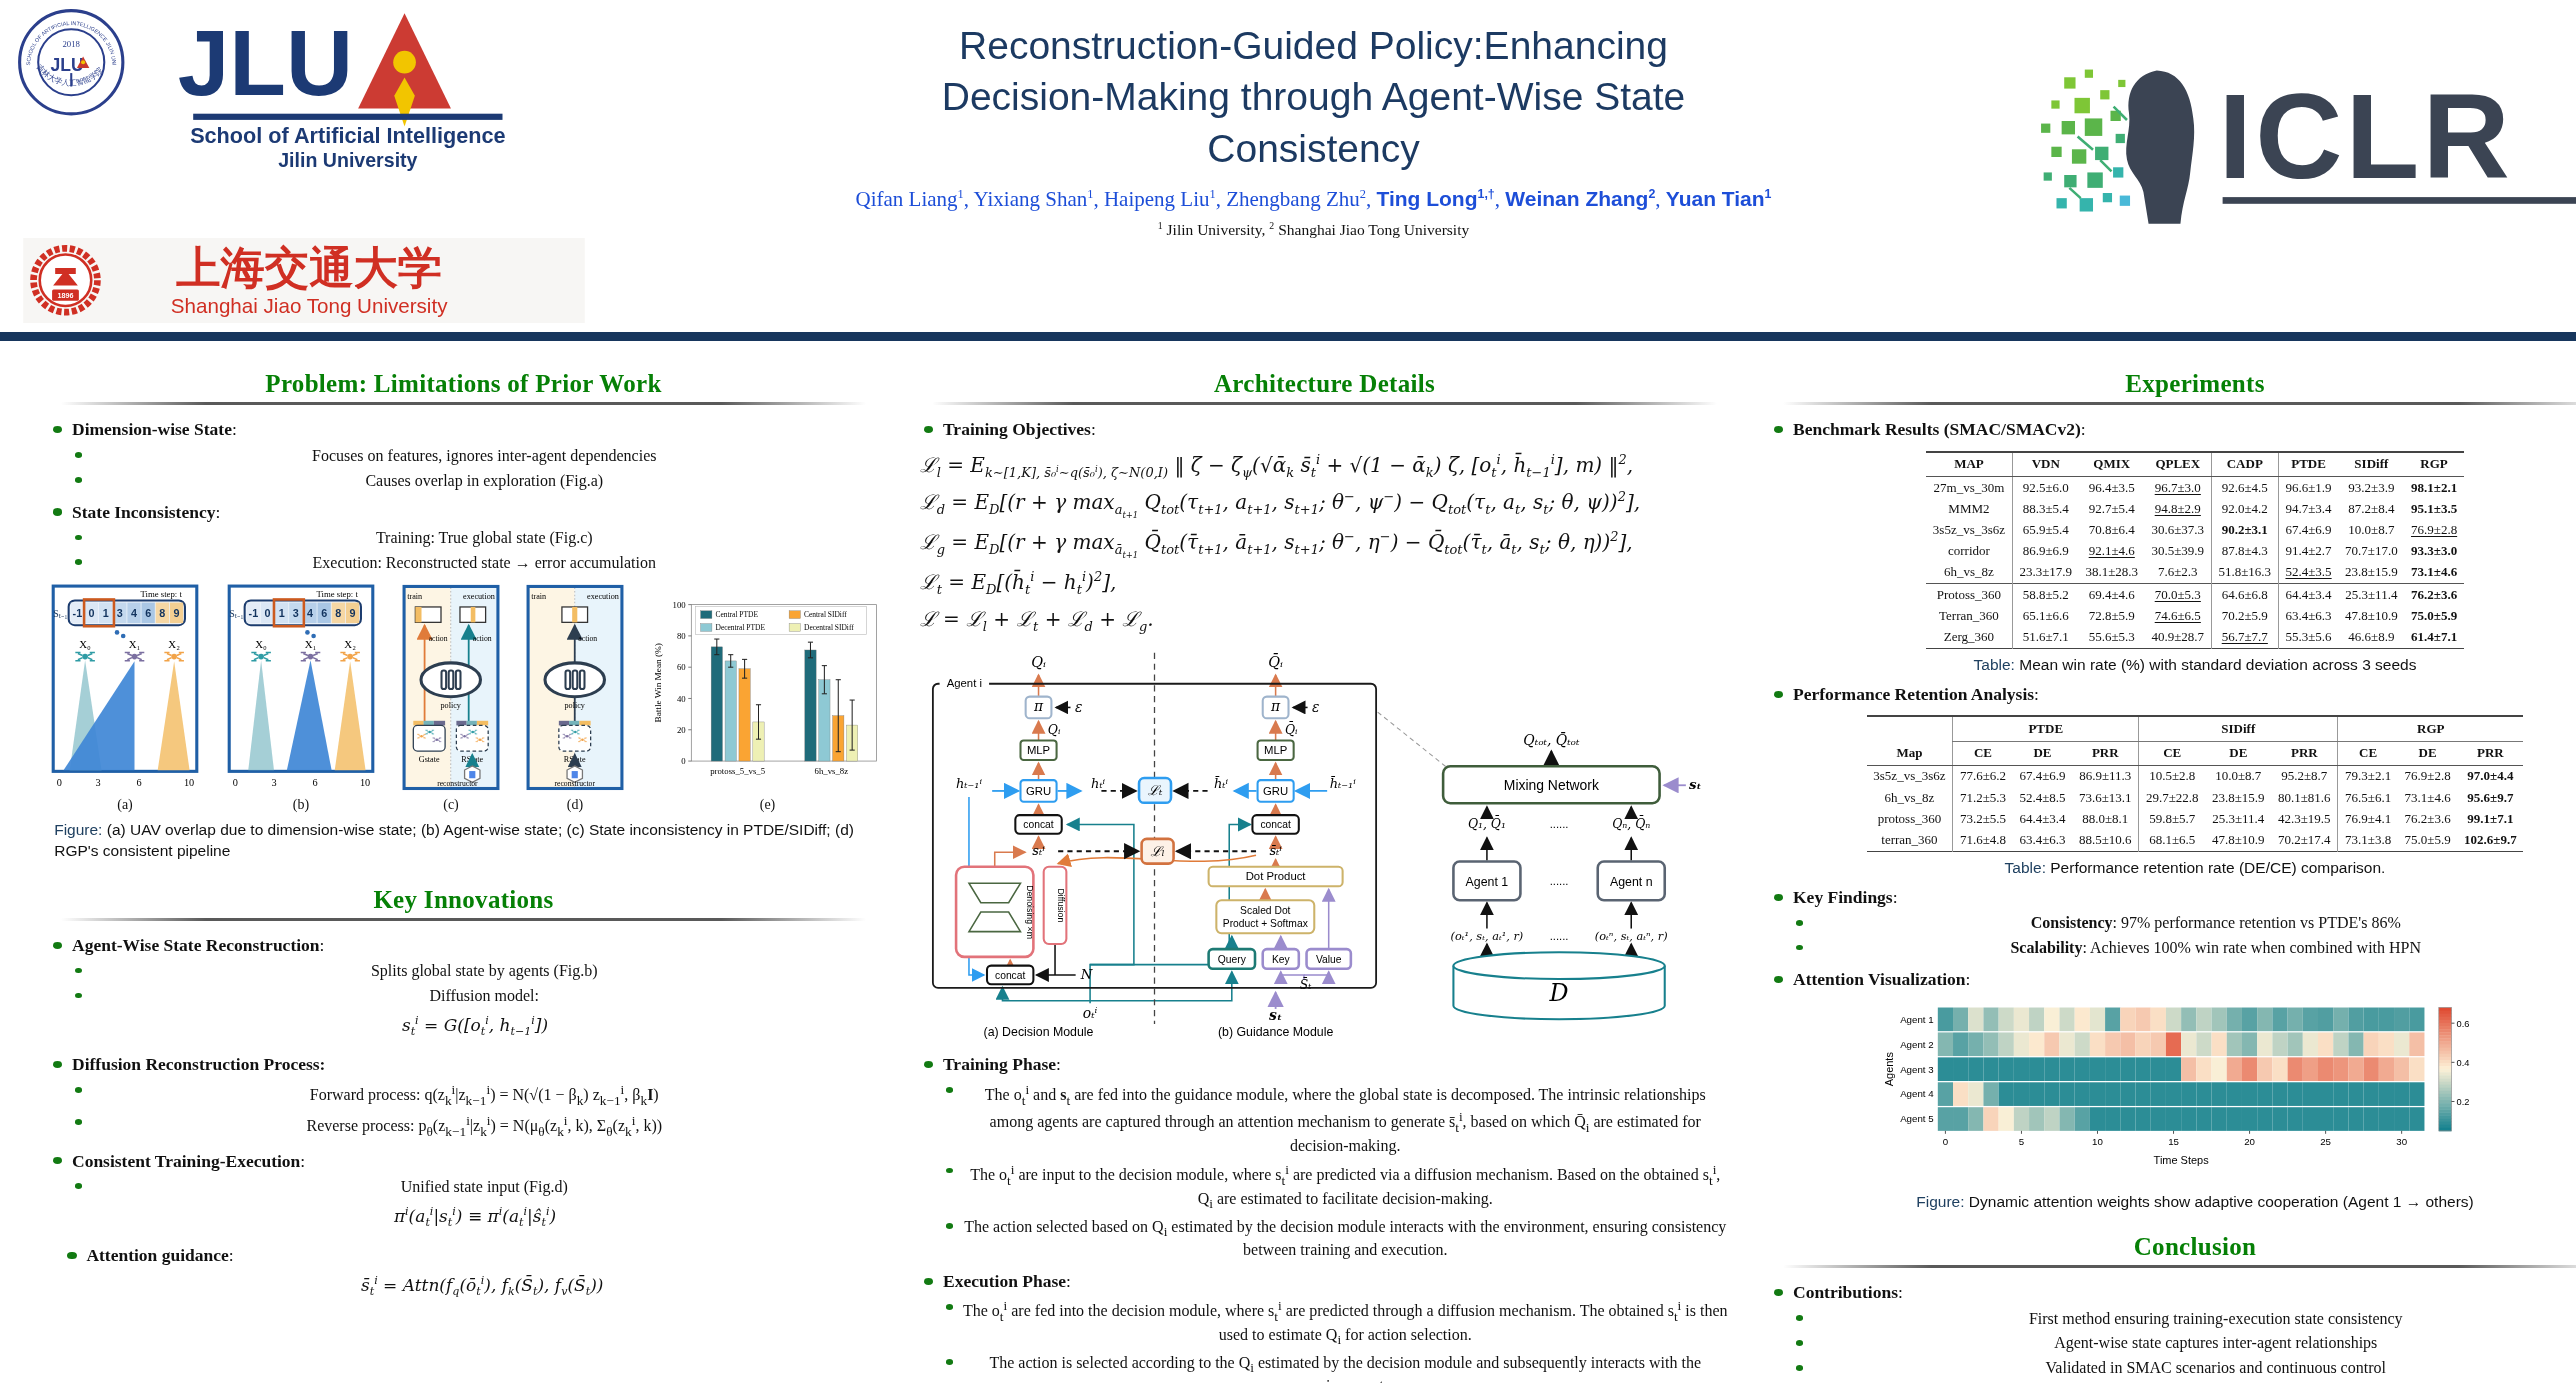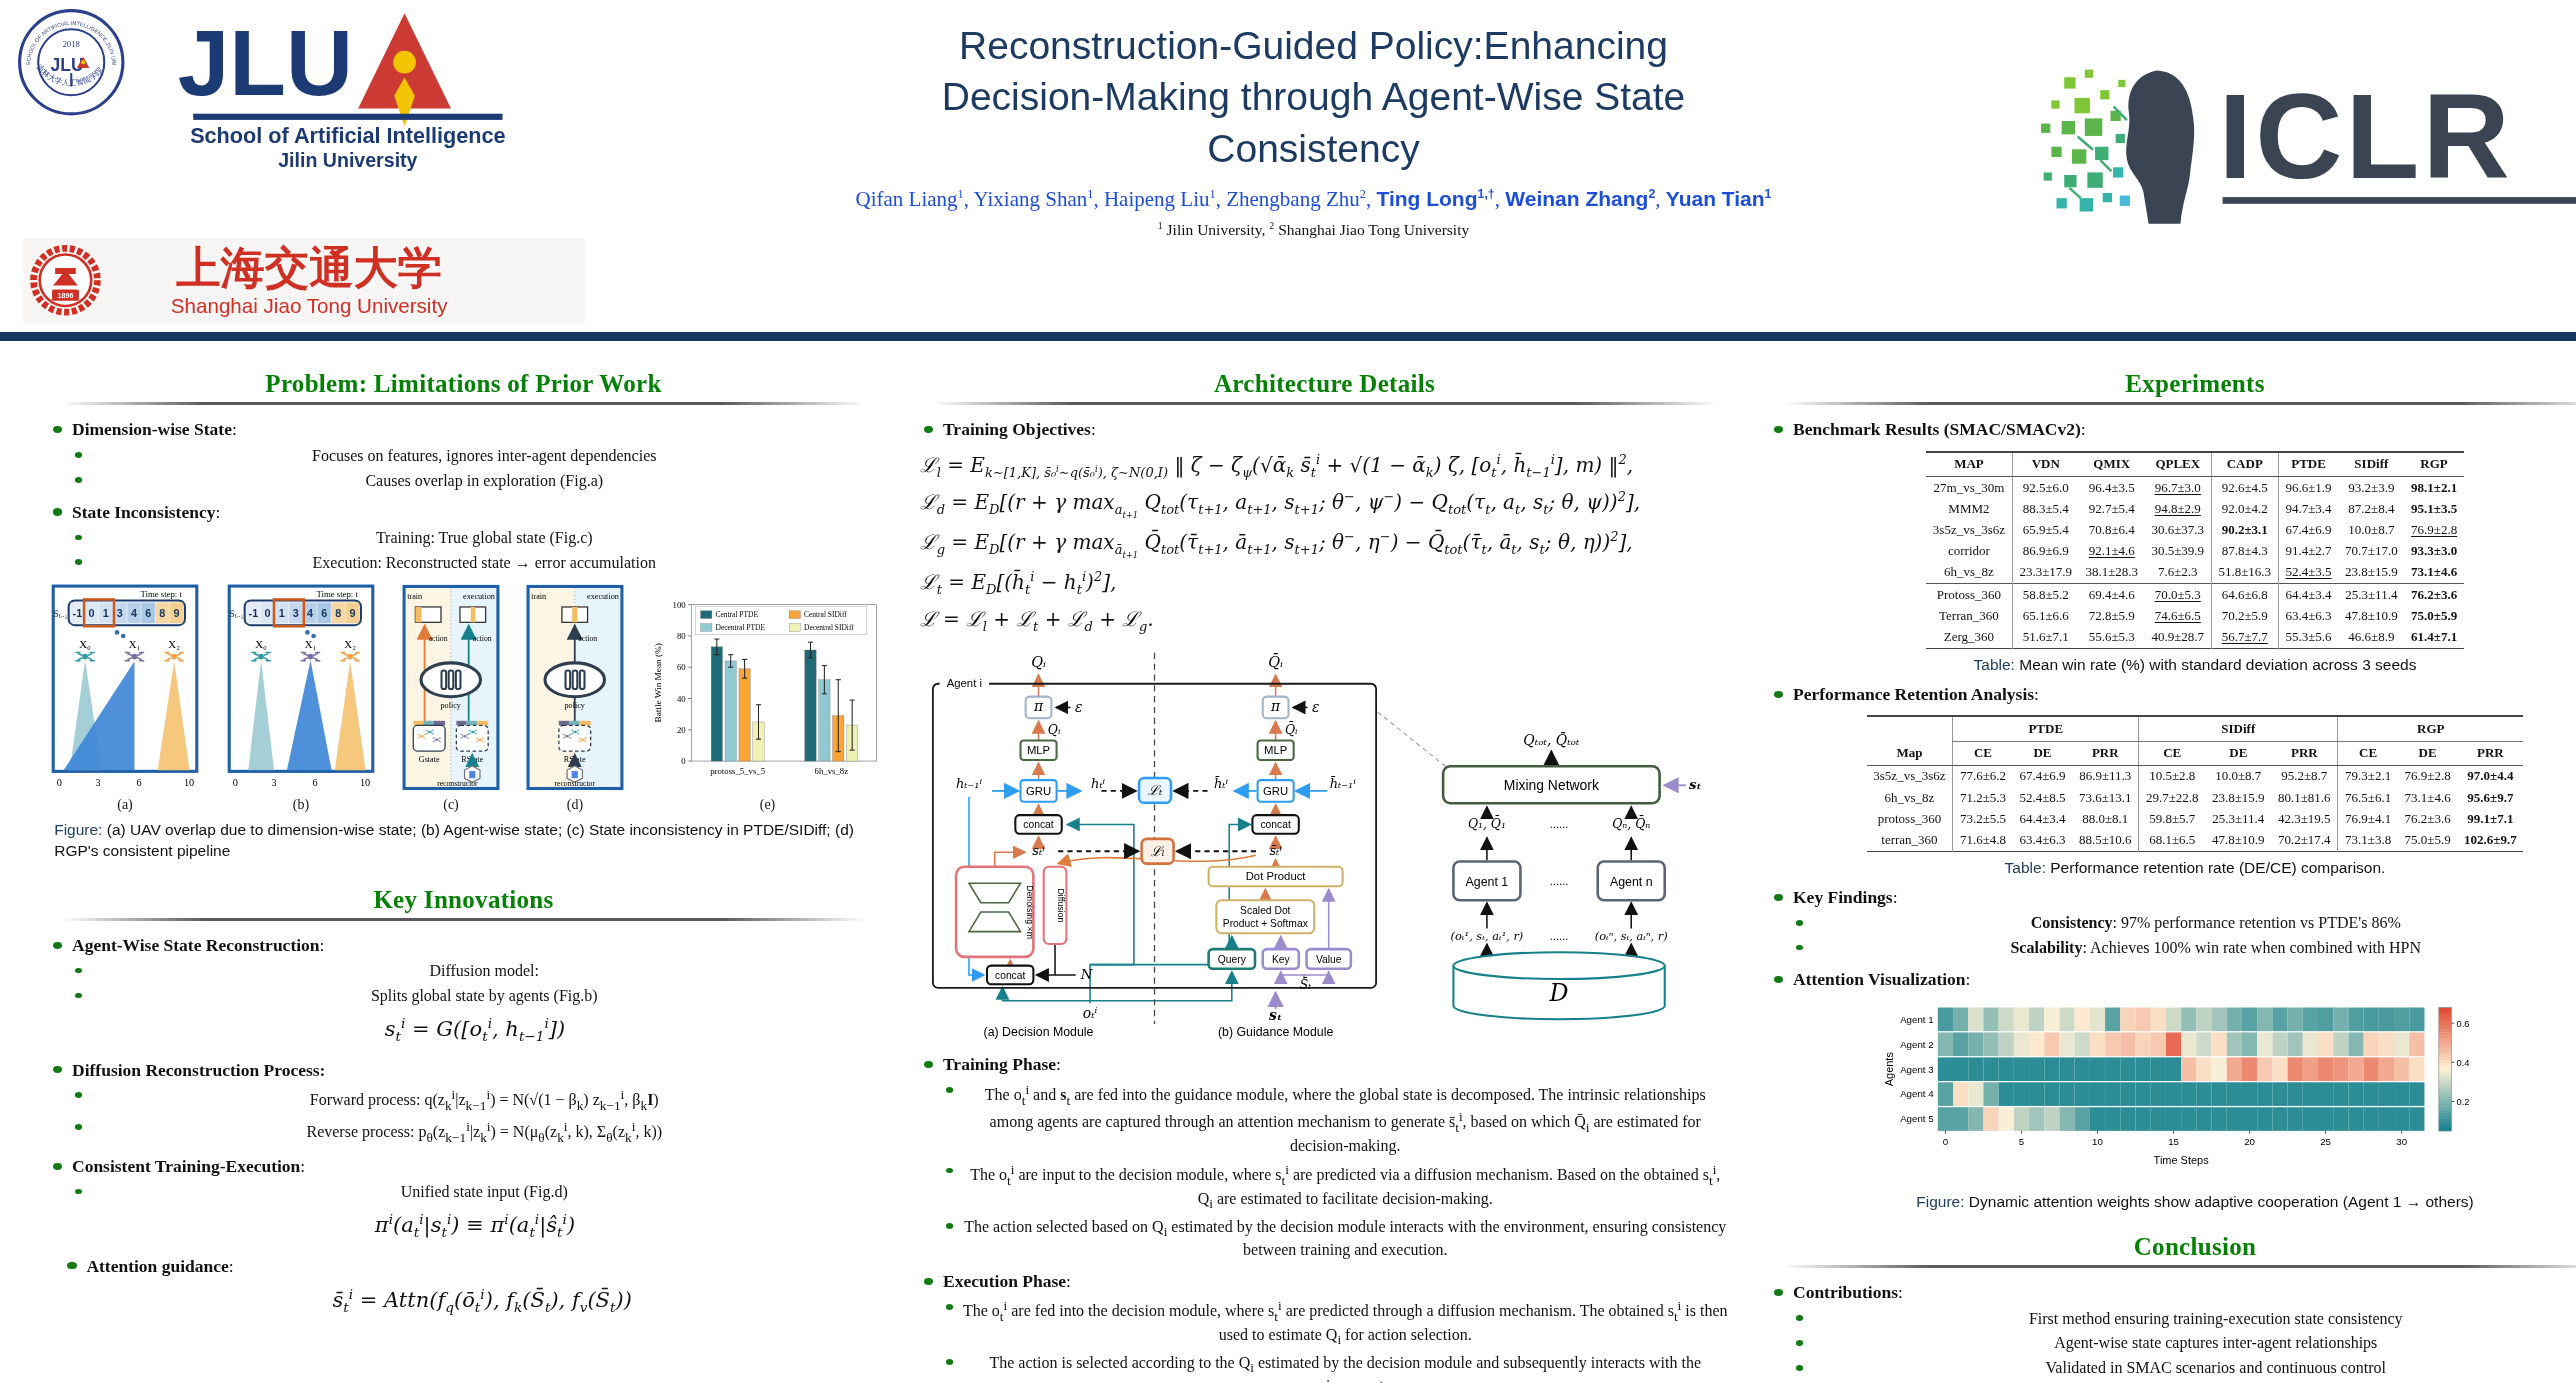--- a/index.html
+++ b/index.html
@@ -29,21 +29,21 @@
   ul{margin:0;padding:0;list-style:none;}
   li{position:relative;}
   .l1>li{padding-left:23px;margin:9.3px 0;font-size:17.5px;line-height:1.32;}
   .l1>li::before{content:"";position:absolute;left:4.1px;top:7.7px;width:9.3px;height:7.2px;
                  background:#127a12;border-radius:50%;}
   .l2{margin-top:3.1px;}
   .l2>li{padding-left:18.5px;margin:4.1px 0;font-size:16px;line-height:1.3;text-align:center;}
   .l2>li::before{content:"";position:absolute;left:3.1px;top:6.7px;width:7.2px;height:5.7px;
                  background:#127a12;border-radius:50%;}
   .formula{font-family:"DejaVu Serif",serif;font-style:italic;text-align:center;
-           font-size:21px;margin:7.2px 0 13.4px;}
+           font-size:17px;margin:7.2px 0 13.4px;}
   .formula sup,.formula sub,.obj-line sup,.obj-line sub{font-size:65%;}
   .obj-line{font-family:"DejaVu Serif",serif;font-style:italic;text-align:left;
             font-size:20px;margin:8.2px 0;}
   
   .fig-row{display:flex;gap:24px;align-items:flex-start;margin:4.1px 0 0 0;}
   .fig-panel{text-align:center;}
   .panel-tag{font-size:14px;margin-top:1px;}
   .fig-cap{font-family:"Liberation Sans",sans-serif;font-size:15.5px;line-height:1.35;
            margin:7.2px 5.2px 0 5.2px;text-align:left;}
   .cap-label{color:#1f4060;}
@@ -454,22 +454,22 @@
       <span class="cap-label">Figure:</span>
       <span>(a) UAV overlap due to dimension-wise state; (b) Agent-wise state; (c) State inconsistency in PTDE/SIDiff; (d) RGP's consistent pipeline</span>
     </div>
 
     <div class="sec-head" style="margin-top:24px">Key Innovations</div>
     <div class="sec-rule"></div>
 
     <ul class="l1">
       <li><span><b>Agent-Wise State Reconstruction</b>:</span>
         <ul class="l2">
+          <li>Splits global state by agents (Fig.b)</li>
           <li>Diffusion model:</li>
-          <li>Splits global state by agents (Fig.b)</li>
         </ul>
         <div class="formula">s<sub>t</sub><sup>i</sup> = G([o<sub>t</sub><sup>i</sup>, h<sub>t−1</sub><sup>i</sup>])</div>
       </li>
       <li><span><b>Diffusion Reconstruction Process:</b></span>
         <ul class="l2">
           <li>Forward process: q(z<sub>k</sub><sup>i</sup>|z<sub>k−1</sub><sup>i</sup>) = N(√(1 − β<sub>k</sub>) z<sub>k−1</sub><sup>i</sup>, β<sub>k</sub><b>I</b>)</li>
           <li>Reverse process: p<sub>θ</sub>(z<sub>k−1</sub><sup>i</sup>|z<sub>k</sub><sup>i</sup>) = N(μ<sub>θ</sub>(z<sub>k</sub><sup>i</sup>, k), Σ<sub>θ</sub>(z<sub>k</sub><sup>i</sup>, k))</li>
         </ul>
       </li>
       <li><span><b>Consistent Training-Execution</b>:</span>

